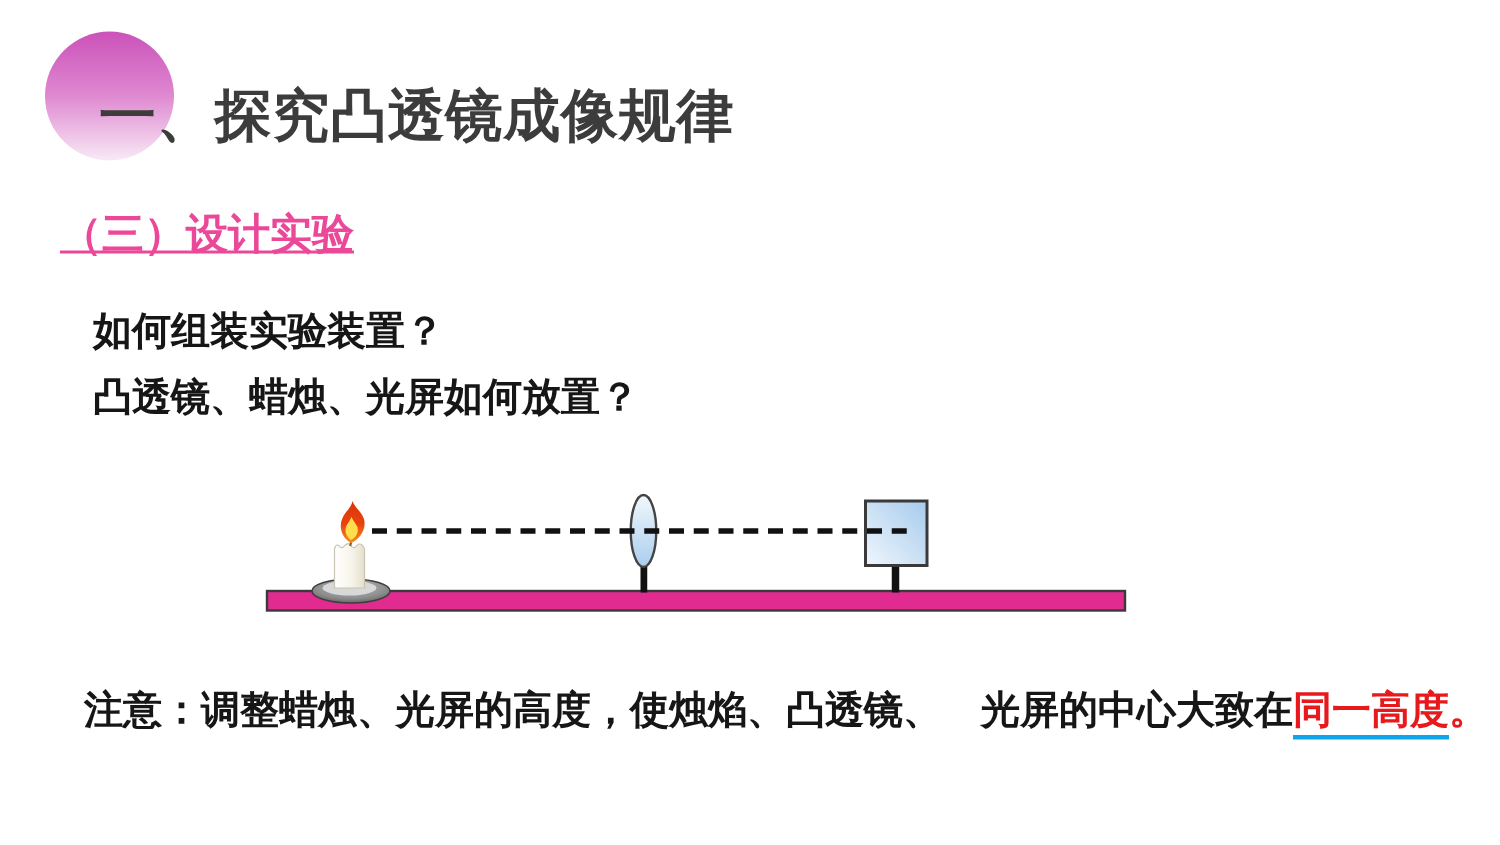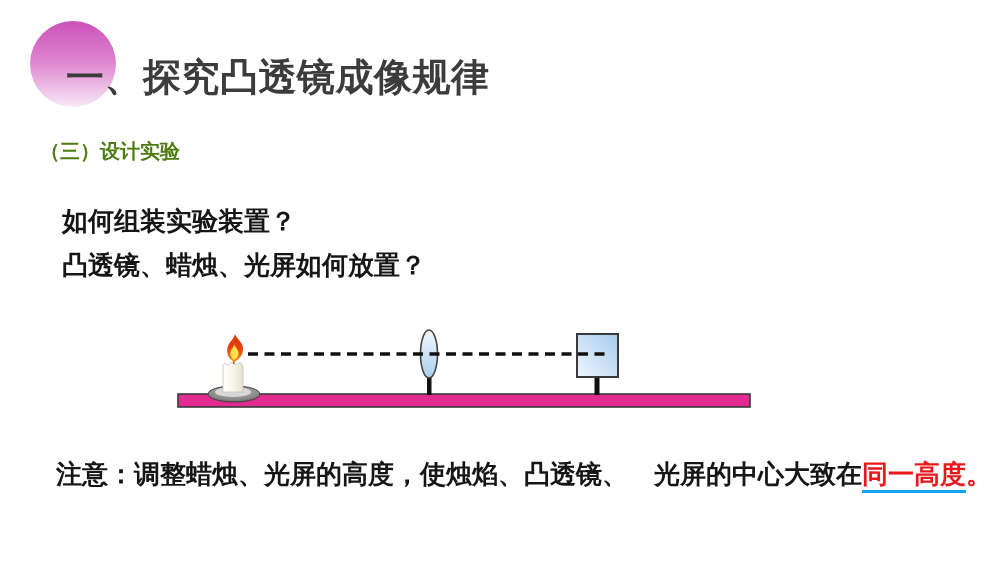--- a/index.html
+++ b/index.html
@@ -16,22 +16,22 @@
     width:86px;height:86px;border-radius:50%;
     background:linear-gradient(180deg,#CB52B9 0%,#DE86CF 48%,#F8E9F6 100%);
   }
   .title{
     position:absolute;left:66px;top:56px;margin:0;
     font-size:38px;line-height:1.15;font-weight:bold;
     color:#3C3C3C;letter-spacing:0.5px;white-space:nowrap;
   }
   .subtitle{
     position:absolute;left:40px;top:139px;margin:0;
-    font-size:20px;line-height:1.2;font-weight:bold;
-    color:#4d7c0f;white-space:nowrap;
+    font-size:28px;line-height:1.2;font-weight:bold;
+    color:#ec4899;white-space:nowrap;text-decoration:underline;
   }
   .q{
     position:absolute;margin:0;
     font-size:26px;line-height:1.2;font-weight:bold;
     color:#161616;white-space:nowrap;
   }
   .q1{left:62px;top:206px;}
   .q2{left:62px;top:250px;}
   .diagram{position:absolute;left:170px;top:323px;}
   .note{

